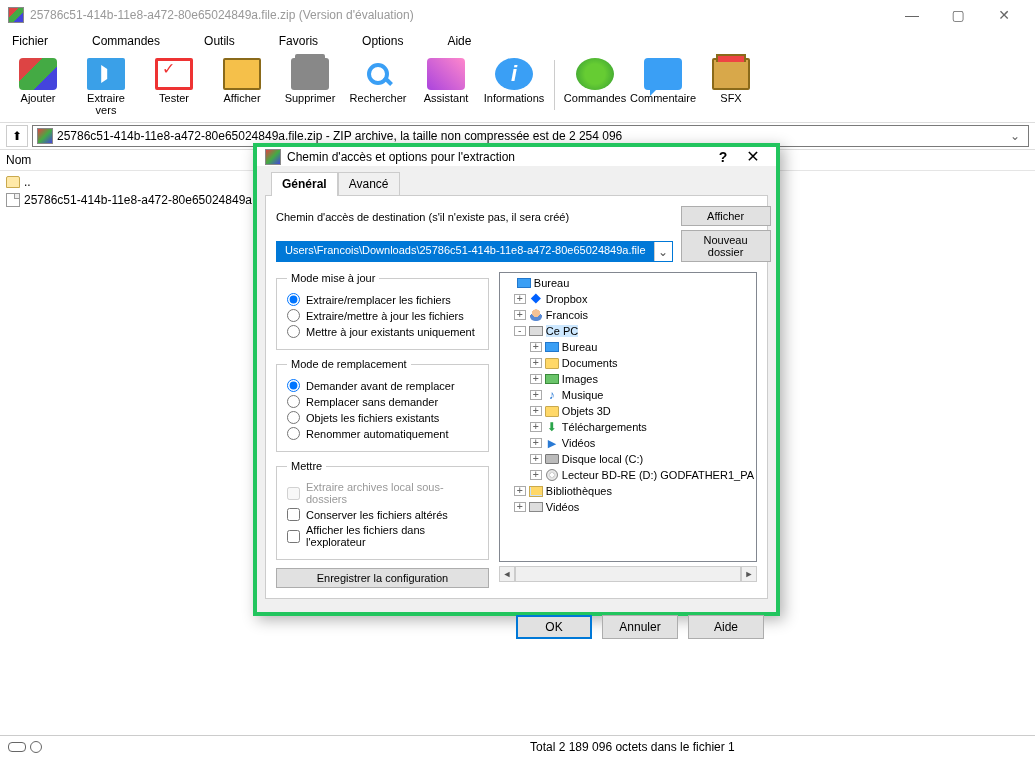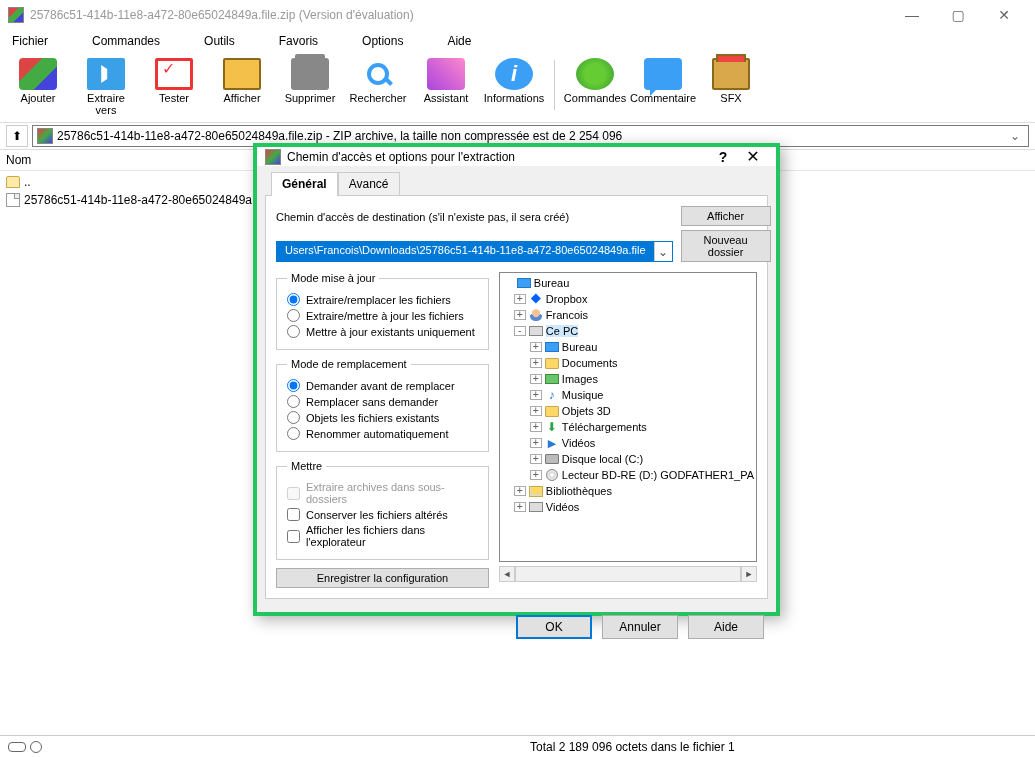--- a/index.html
+++ b/index.html
@@ -295,21 +295,21 @@
           <label class="radio-row">
               <input type="radio" name="ovr" style="">
               <span>Renommer automatiquement</span>
             </label>
         </fieldset>
 
         <fieldset>
           <legend>Mettre</legend>
           <label class="check-row disabled">
               <input type="checkbox" disabled="" style="">
-              <span>Extraire archives dans sous-dossiers</span>
+              <span>Extraire archives local sous-dossiers</span>
             </label>
           <label class="check-row">
               <input type="checkbox" style="">
               <span>Conserver les fichiers altérés</span>
             </label>
           <label class="check-row">
               <input type="checkbox" style="">
               <span>Afficher les fichiers dans l'explorateur</span>
             </label>
         </fieldset>

